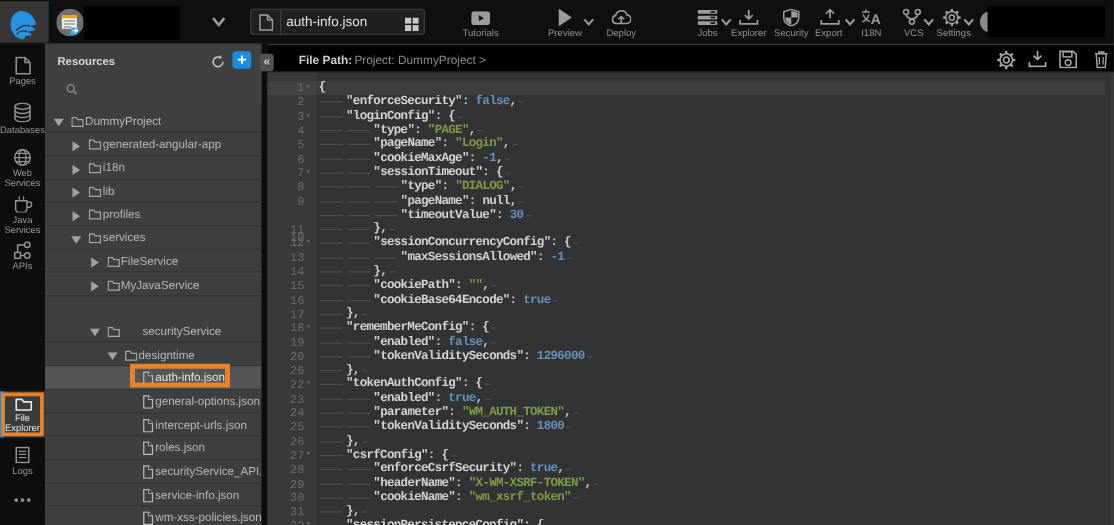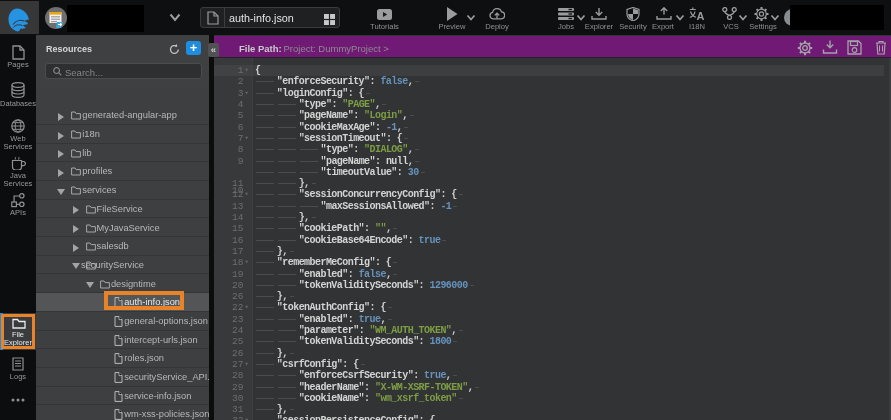--- a/index.html
+++ b/index.html
@@ -25,21 +25,21 @@
 #searchbox{position:absolute;left:9px;top:28px;width:157px;height:16px;background:#2e2f31;border:1px solid #4a4c4e;border-radius:3px}
 #searchbox span{position:absolute;left:19px;top:2.5px;font-size:9.5px;color:#84868a}
 #tree{position:absolute;left:0;top:52px;width:173px;height:333px;background:#3d3f41;overflow:hidden}
 .trow{position:absolute;left:0;width:173px;height:18.7px;border-bottom:1px solid #333537;color:#b6b8ba;font-size:9.3px}
 .trow .lbl{position:absolute;top:4px;white-space:nowrap}
 .trow.sel{background:#535557;color:#e8e8e8}
 .arr{position:absolute;top:6.5px;width:0;height:0}
 .arr.r{border-left:6px solid #a2a4a6;border-top:4px solid transparent;border-bottom:4px solid transparent}
 .arr.d{border-top:6px solid #a2a4a6;border-left:4px solid transparent;border-right:4px solid transparent;top:7.5px}
 
-#ehdr{position:absolute;left:213.5px;top:36px;width:677.5px;height:22px;background:#701a75;border-bottom:1px solid #222324}
+#ehdr{position:absolute;left:213.5px;top:36px;width:677.5px;height:22px;background:#000000;border-bottom:1px solid #222324}
 #ehdr .t{position:absolute;top:6.5px;font-size:9.5px;white-space:nowrap}
 #editor{position:absolute;left:213.5px;top:58px;width:670.5px;height:362px;background:#323334}
 #gutter{position:absolute;left:0;top:0;width:39px;height:362px;background:#38393b;border-right:1px solid #3e3f41}
 .gl{position:absolute;right:8px;font-size:9.5px;font-family:"Liberation Mono",monospace;color:#6b6e71;line-height:11.3px;white-space:nowrap}
 .fm{position:absolute;left:100%;margin-left:1px;color:#65686b;font-size:7px;font-style:normal}
 #codepane{position:absolute;left:39px;top:0;width:631px;height:362px}
 .activeline{position:absolute;left:0;top:7.1px;width:670px;height:11.3px;background:#3c3e40}
 .cl{position:absolute;left:2.5px;font-size:10px;line-height:11.3px;font-weight:bold;font-family:"Liberation Mono",monospace;white-space:pre;color:#d6d6d6}
 .cl span{letter-spacing:-0.55px}
 .cl .k{color:#d4d4d4}
@@ -220,28 +220,32 @@
 </div>
 <div id="gap"></div>
 <div id="panel">
 <div class="hdr"></div>
 <div id="ptitle">Resources</div>
 <svg class="abs" style="left:133px;top:8.5px" width="11" height="11" viewBox="0 0 11 11">
         <path d="M9.3 5.5 a3.9 3.9 0 1 1 -1.5 -3.1" stroke="#c0c2c4" stroke-width="1.3" fill="none"></path>
         <path d="M8 0 L8.1 2.8 L5.5 2.3" fill="#c0c2c4"></path>
       </svg>
 <div id="plus">+</div>
-<div id="searchbox">
-        <span>Search...</span>
-      </div>
 <svg class="abs" style="left:17px;top:31.5px" width="9" height="9" viewBox="0 0 9 9">
         <circle cx="3.6" cy="3.6" r="2.9" stroke="#85878a" stroke-width="1.2" fill="none"></circle>
         <line x1="5.9" y1="5.9" x2="8.3" y2="8.3" stroke="#85878a" stroke-width="1.2"></line>
       </svg>
 <div id="tree">
+<div class="trow" style="top:0.7px">
+          <span class="arr d" style="left:7.0px"></span>
+          <svg class="abs" style="left:21.0px;top:5px" width="10" height="9" viewBox="0 0 10 9">
+            <path d="M0.6 1 h3.4 l1.1 1.6 h4.3 v5.4 h-8.8 z" stroke="#a6a8aa" stroke-width="1" fill="none"></path>
+          </svg>
+          <span class="lbl" style="left:32.0px">DummyProject</span>
+        </div>
 <div class="trow" style="top:19.4px">
           <span class="arr r" style="left:22.3px"></span>
           <svg class="abs" style="left:35.3px;top:5px" width="10" height="9" viewBox="0 0 10 9">
             <path d="M0.6 1 h3.4 l1.1 1.6 h4.3 v5.4 h-8.8 z" stroke="#a6a8aa" stroke-width="1" fill="none"></path>
           </svg>
           <span class="lbl" style="left:46.3px">generated-angular-app</span>
         </div>
 <div class="trow" style="top:38.1px">
           <span class="arr r" style="left:22.3px"></span>
           <svg class="abs" style="left:35.3px;top:5px" width="10" height="9" viewBox="0 0 10 9">
@@ -277,33 +281,26 @@
           </svg>
           <span class="lbl" style="left:60.6px">MyJavaService</span>
         </div>
 <div class="trow" style="top:112.8px">
           <span class="arr r" style="left:36.6px"></span>
           <svg class="abs" style="left:49.6px;top:5px" width="10" height="9" viewBox="0 0 10 9">
             <path d="M0.6 1 h3.4 l1.1 1.6 h4.3 v5.4 h-8.8 z" stroke="#a6a8aa" stroke-width="1" fill="none"></path>
           </svg>
           <span class="lbl" style="left:60.6px">FileService</span>
         </div>
-<div class="trow" style="top:150.1px">
-          <span class="arr r" style="left:36.6px"></span>
-          <svg class="abs" style="left:49.6px;top:5px" width="10" height="9" viewBox="0 0 10 9">
-            <path d="M0.6 1 h3.4 l1.1 1.6 h4.3 v5.4 h-8.8 z" stroke="#a6a8aa" stroke-width="1" fill="none"></path>
-          </svg>
-          <span class="lbl" style="left:60.6px">salesdb</span>
-        </div>
 <div class="trow" style="top:168.8px">
           <span class="arr d" style="left:35.6px"></span>
           <svg class="abs" style="left:49.6px;top:5px" width="10" height="9" viewBox="0 0 10 9">
             <path d="M0.6 1 h3.4 l1.1 1.6 h4.3 v5.4 h-8.8 z" stroke="#a6a8aa" stroke-width="1" fill="none"></path>
           </svg>
-          <span class="lbl" style="left:45px">securityService</span>
+          <span class="lbl" style="left:78px">securityService</span>
         </div>
 <div class="trow" style="top:187.5px">
           <span class="arr d" style="left:49.900000000000006px"></span>
           <svg class="abs" style="left:63.900000000000006px;top:5px" width="10" height="9" viewBox="0 0 10 9">
             <path d="M0.6 1 h3.4 l1.1 1.6 h4.3 v5.4 h-8.8 z" stroke="#a6a8aa" stroke-width="1" fill="none"></path>
           </svg>
           <span class="lbl" style="left:74.9px">designtime</span>
         </div>
 <div class="trow sel" style="top:206.2px">
           <svg class="abs" style="left:78.2px;top:4px" width="9" height="11" viewBox="0 0 9 11">

